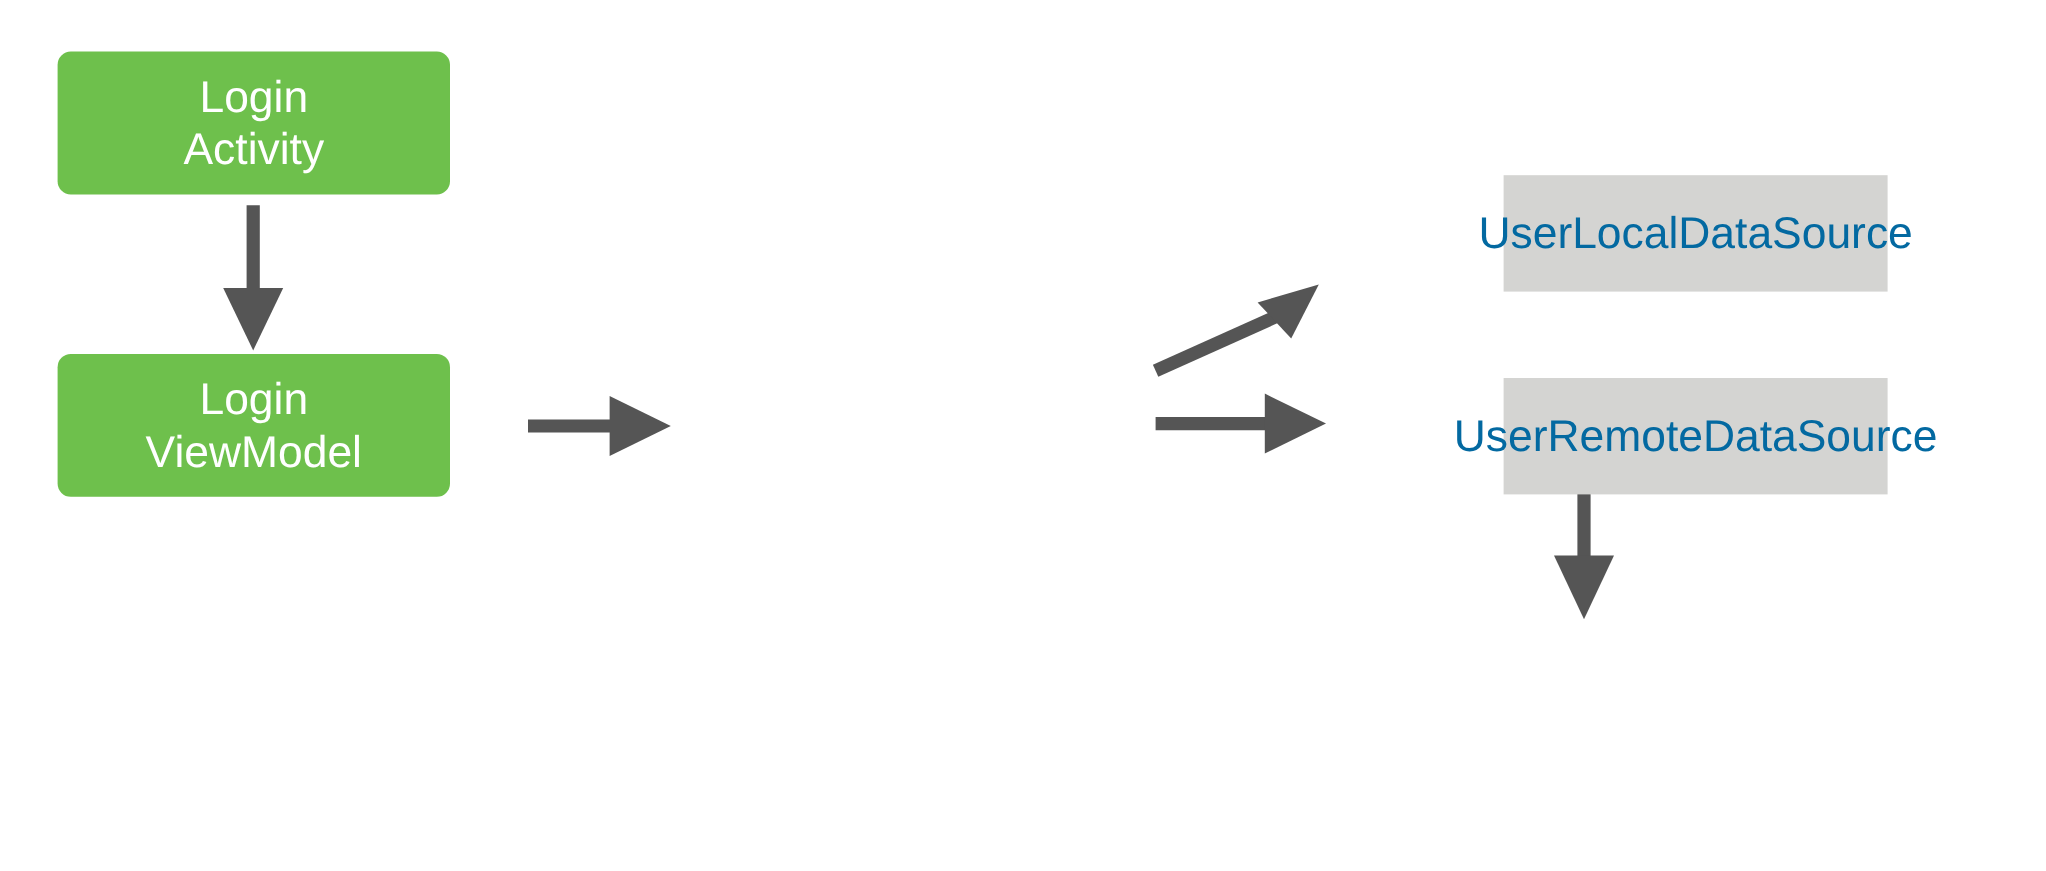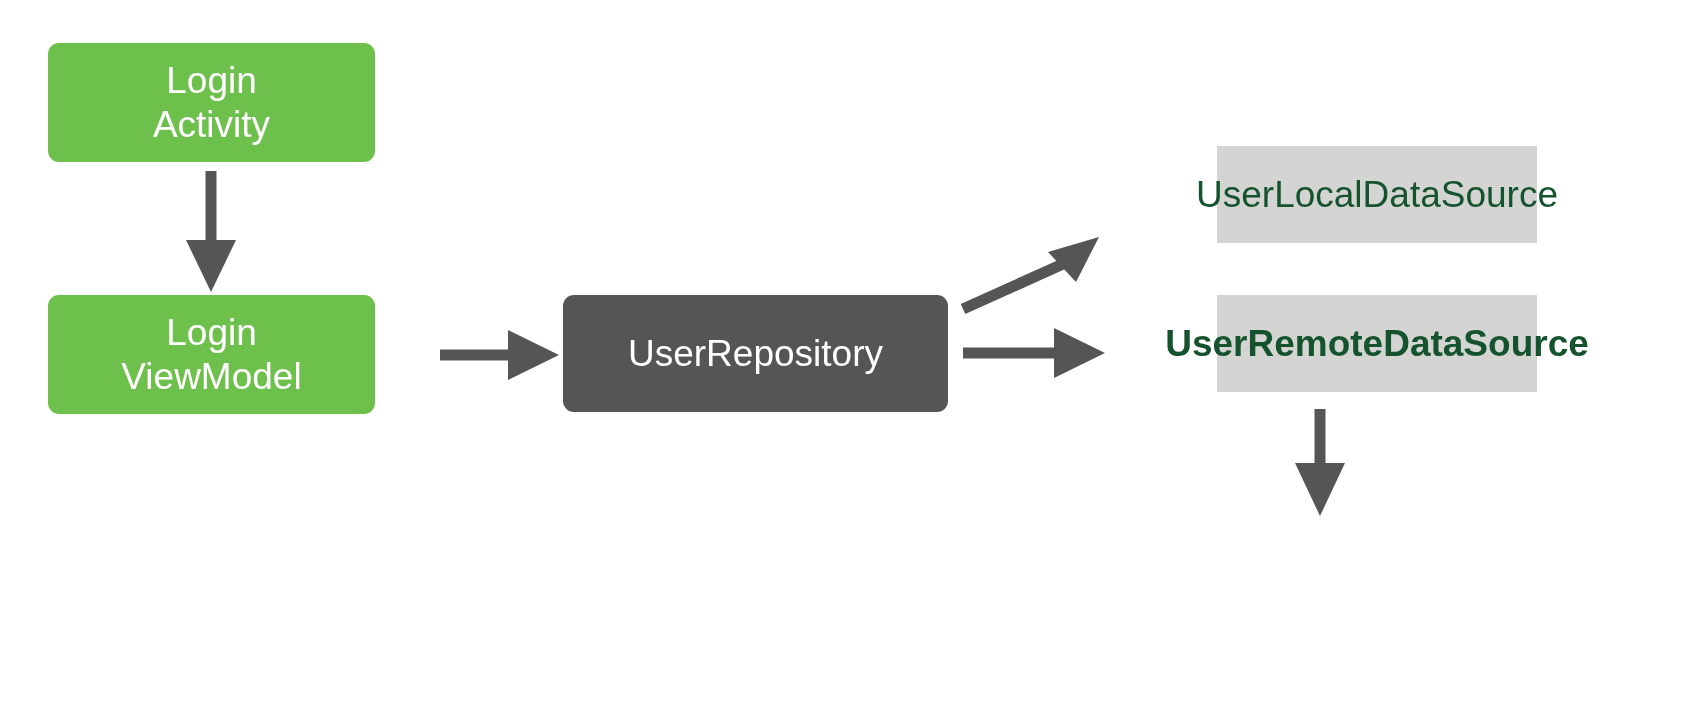--- a/index.html
+++ b/index.html
@@ -36,23 +36,24 @@
     font-size: 37px;
   }
   .node-dark {
     background: #555555;
     color: #ffffff;
     border-radius: 11px;
     font-size: 37px;
   }
   .node-gray {
     background: #D4D4D2;
-    color: #14532d;
+    color: #0369a1;
     border-radius: 0;
     font-size: 37px;
+    margin-left: 36px;
   }
   .node-gray-light {
     background: #EFEFEF;
     color: #111111;
     border-radius: 0;
     font-size: 37px;
   }
   .edge-layer {
     position: absolute;
     left: 0;
@@ -94,20 +95,19 @@
       <polygon points="1320,516 1295,463 1345,463" fill="#555555"></polygon>
     </g>
   </svg>
 
   <div class="node node-green" style="left:48px; top:43px; width:327px; height:119px;">Login
 Activity</div>
 
   <div class="node node-green" style="left:48px; top:295px; width:327px; height:119px;">Login
 ViewModel</div>
 
-  <div class="node node-dark" style="left:563px; top:295px; width:385px; height:117px;">UserRepository</div>
 
   <div class="node node-gray" style="left:1217px; top:146px; width:320px; height:97px;">UserLocalDataSource</div>
 
-  <div class="node node-gray" style="left:1217px; top:295px; width:320px; height:97px;font-weight:bold;">UserRemoteDataSource</div>
+  <div class="node node-gray" style="left:1217px; top:315px; width:320px; height:97px;">UserRemoteDataSource</div>
 
 
 </div>
 
 </body></html>

